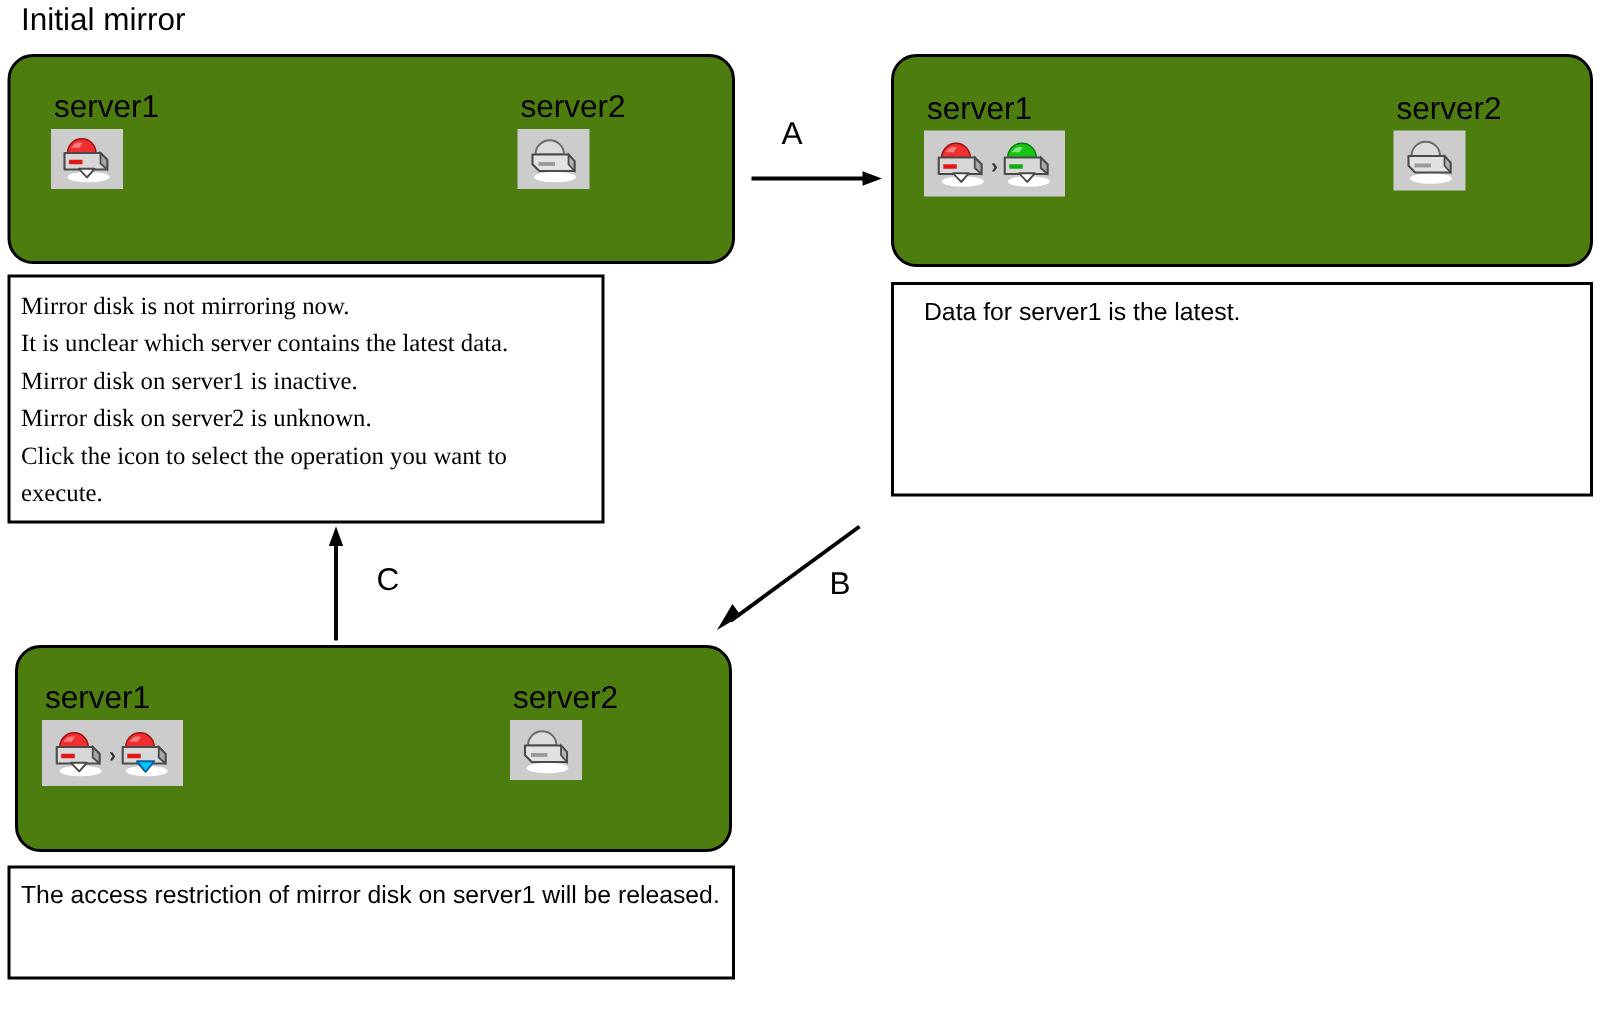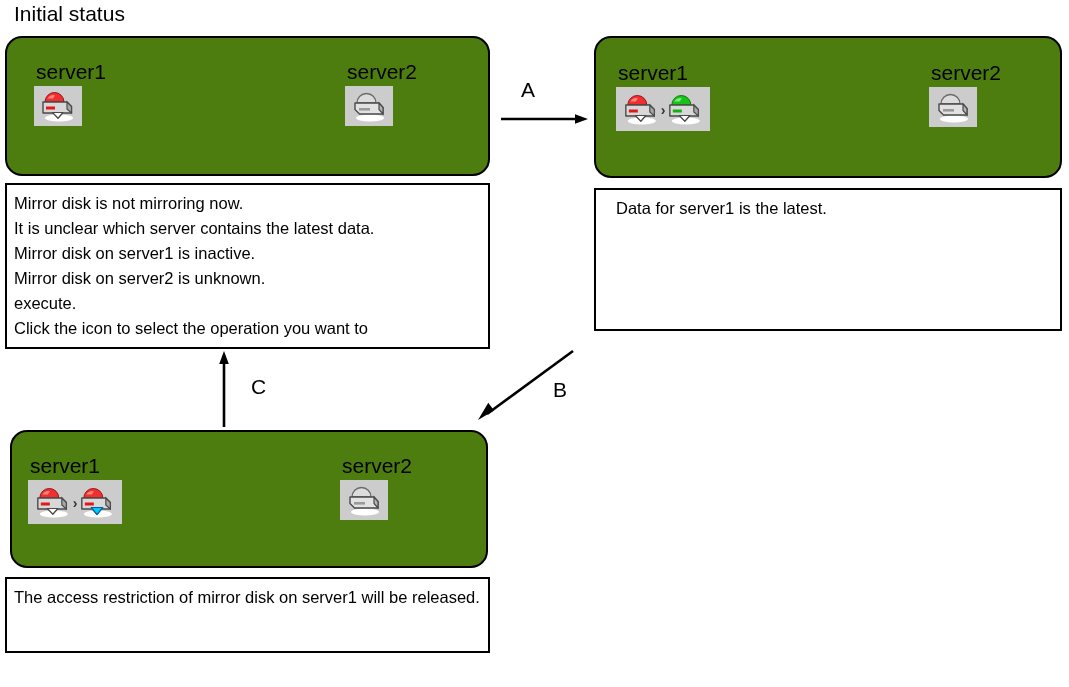--- a/index.html
+++ b/index.html
@@ -88,21 +88,21 @@
     line-height:24px;
     white-space:nowrap;
   }
   svg{display:block;}
 </style>
 </head>
 <body>
 
 <div class="canvas">
 
-  <div class="page-title">Initial status</div>
+  <div class="page-title">Initial mirror</div>
 
   <div class="node-box" style="left:5px;top:36px;width:485px;height:140px;">
 
     <div class="server" style="left:27px;top:21px;">
       <div class="server-label">server1</div>
       <div class="icon-plate plate-single">
         <svg width="36" height="34" viewBox="0 0 36 34" aria-hidden="true">
 
           <ellipse cx="19" cy="29" rx="14" ry="3.5" fill="#ffffff"></ellipse>
 
@@ -126,27 +126,27 @@
           <ellipse cx="19" cy="29" rx="14" ry="3.5" fill="#ffffff"></ellipse>
           <path d="M6 14 A9.5 9.5 0 0 1 25 14 Z" fill="#dcdcdc" stroke="#6b6b6b" stroke-width="1.3"></path>
           <path d="M4 14 L28 14 L32 18.5 L32 25 L8.5 25 L4 20.5 Z" fill="#e2e2e2" stroke="#4a4a4a" stroke-width="1.4" stroke-linejoin="round"></path>
           <path d="M28 14 L32 18.5 L32 25 L28 20.5 Z" fill="#b4b4b4" stroke="#4a4a4a" stroke-width="1.2"></path>
           <rect x="8" y="19" width="11" height="2.6" fill="#9a9a9a"></rect>
         </svg>
       </div>
     </div>
   </div>
 
-  <div class="text-box" style="left:5px;top:183px;width:485px;height:166px;">
+  <div class="text-box" style="left:5px;top:183px;width:398px;height:166px;font-family:Liberation Serif, serif;">
     <p>Mirror disk is not mirroring now.</p>
     <p>It is unclear which server contains the latest data.</p>
     <p>Mirror disk on server1 is inactive.</p>
     <p>Mirror disk on server2 is unknown.</p>
+    <p>Click the icon to select the operation you want to</p>
     <p>execute.</p>
-    <p>Click the icon to select the operation you want to</p>
   </div>
 
   <div class="node-box" style="left:594px;top:36px;width:468px;height:142px;">
 
     <div class="server" style="left:20px;top:22px;">
       <div class="server-label">server1</div>
       <div class="icon-plate plate-pair">
         <svg width="38" height="34" viewBox="0 0 36 34" aria-hidden="true">
           <ellipse cx="19" cy="29" rx="14" ry="3.5" fill="#ffffff"></ellipse>
           <path d="M5 13 A9.5 9.5 0 0 1 24 13 Z" fill="#f03030" stroke="#9b1111" stroke-width="1"></path>

